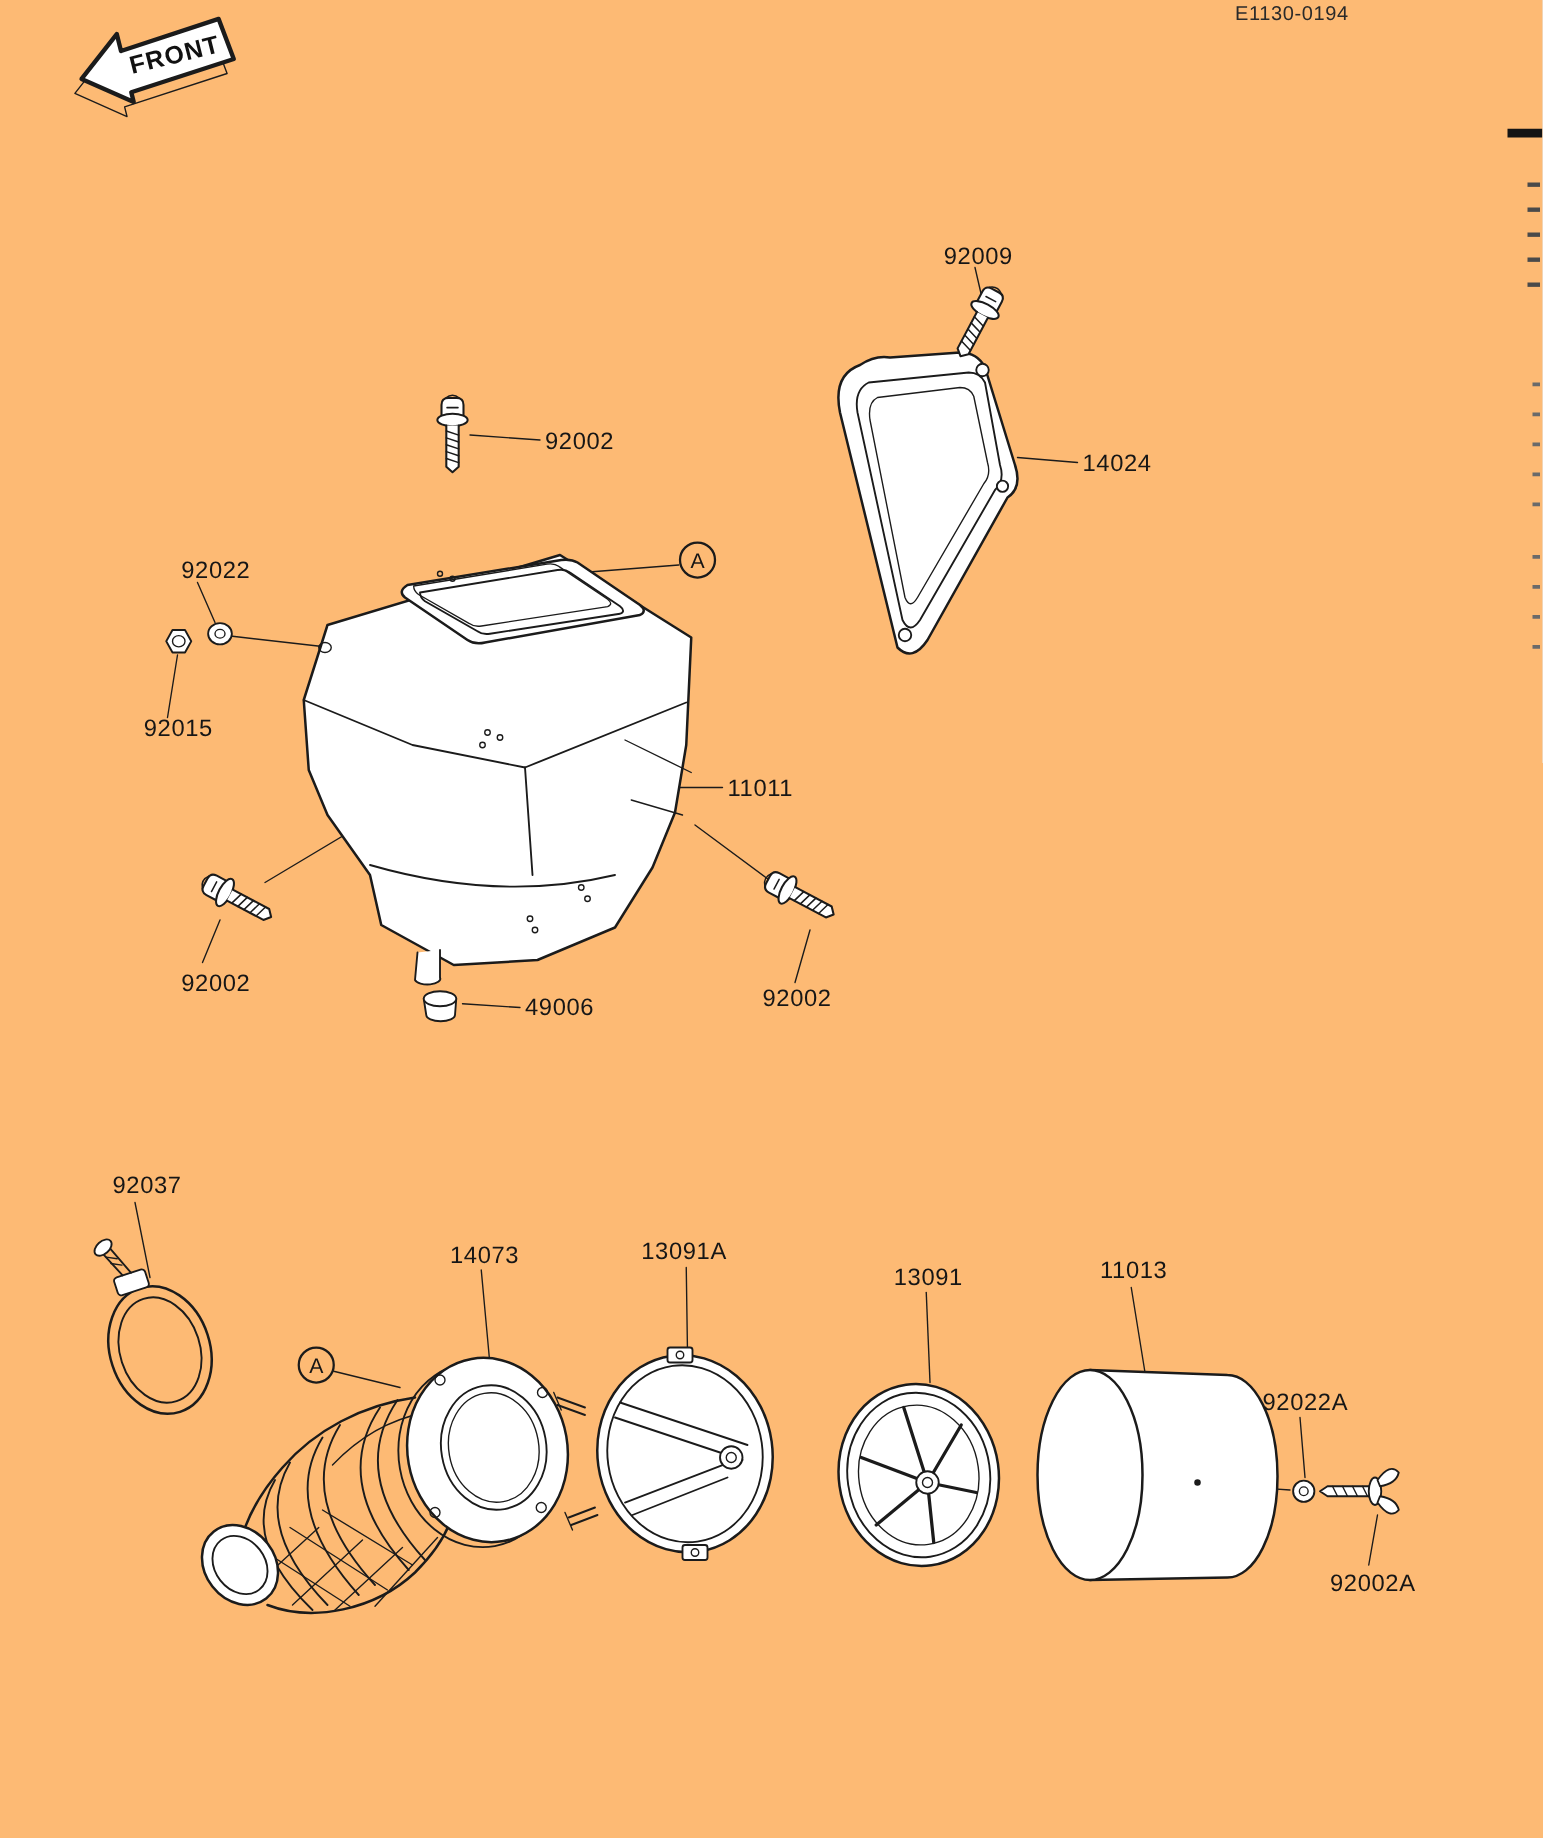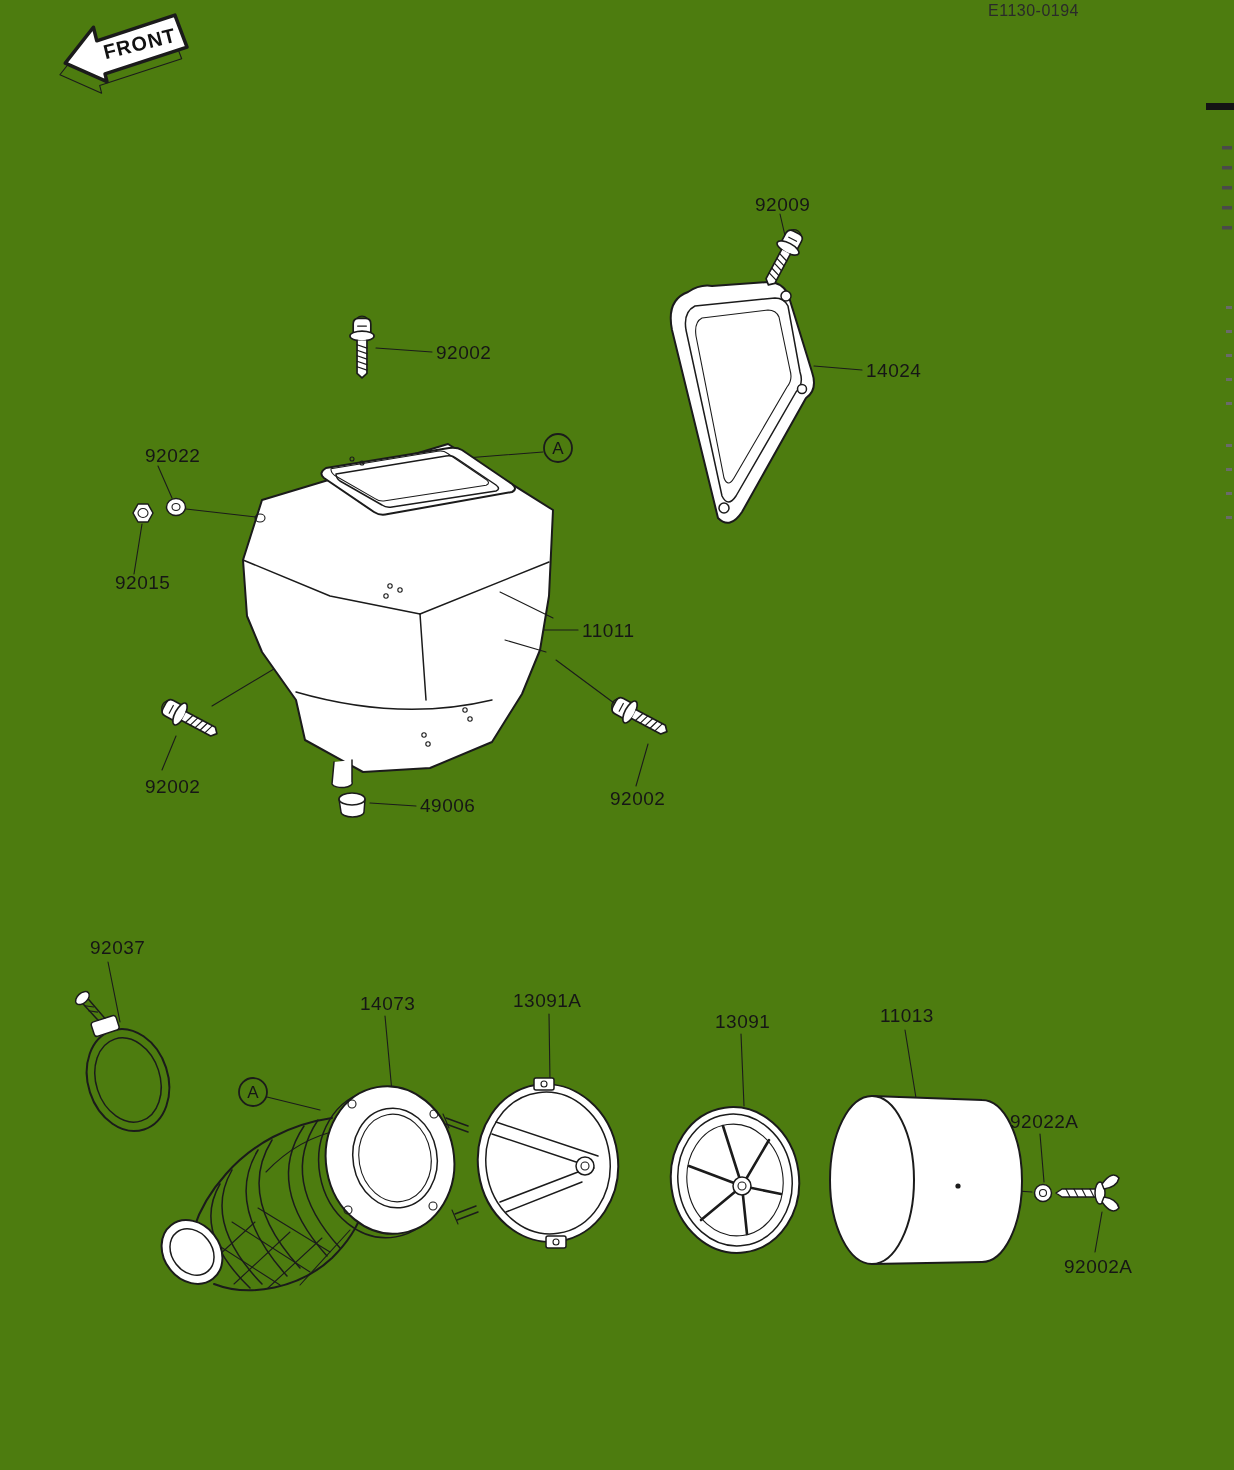--- a/index.html
+++ b/index.html
@@ -1,19 +1,19 @@
 <!DOCTYPE html>
 <html><head>
 <meta charset="utf-8">
 <style>
   html,body{margin:0;padding:0;background:#e8e8e8;}
   .page{
     position:relative;
     width:1234px;height:1470px;
-    background:#4d7c0f;
+    background:#fdba74;
     font-family:"Liberation Sans", sans-serif;
     overflow:hidden;
   }
   svg{position:absolute;left:0;top:0;}
   .ink{stroke:#1b1b1b;fill:none;stroke-linecap:round;stroke-linejoin:round;}
   .w2{stroke-width:2;}
   .w15{stroke-width:1.5;}
   .w1{stroke-width:1.1;}
   .fillw{fill:#ffffff;}
   .lbl{

